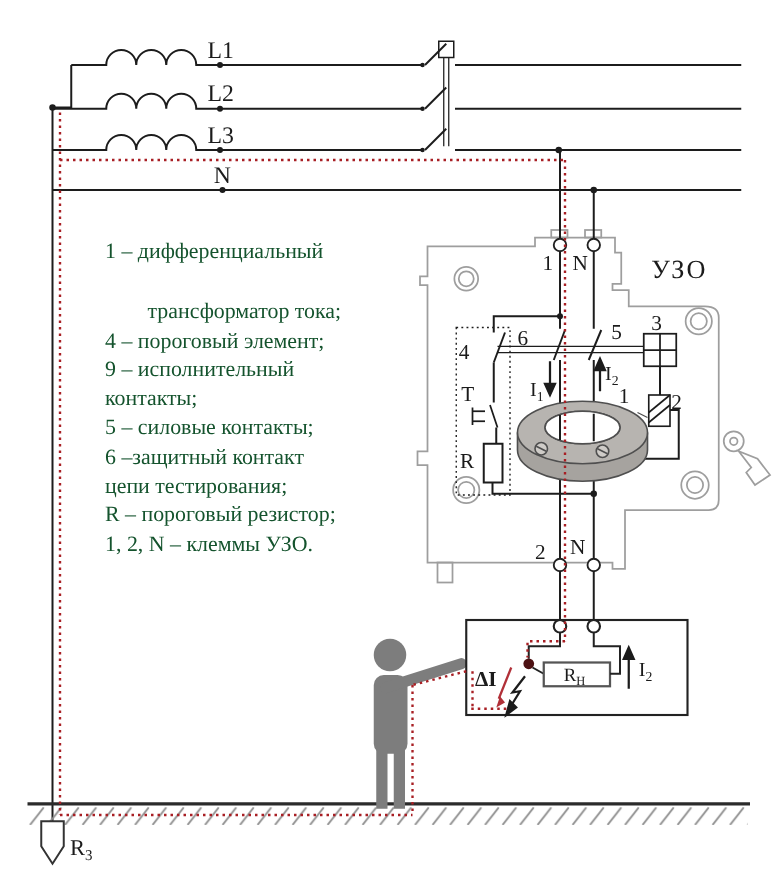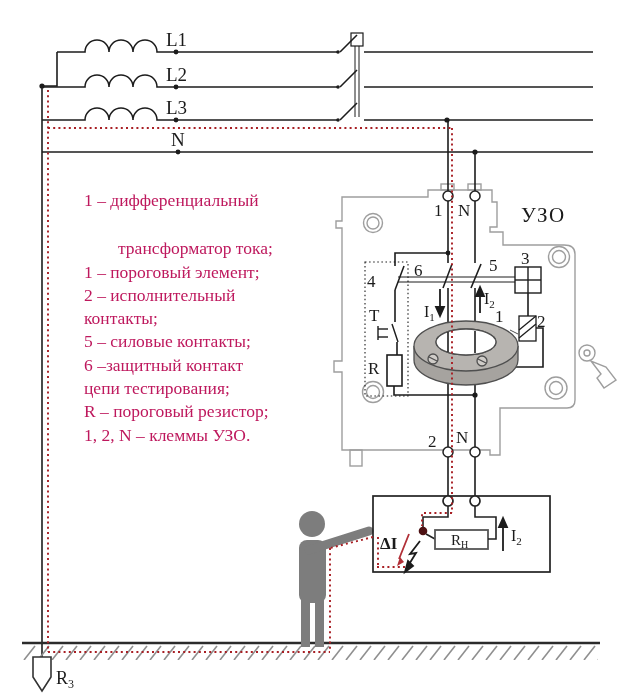--- a/index.html
+++ b/index.html
@@ -1,20 +1,20 @@
 <!DOCTYPE html>
 <html><head>
 <meta charset="utf-8">
 <style>
   html,body{margin:0;padding:0;background:#ffffff;}
   #stage{position:relative;width:623px;height:700px;background:#fff;overflow:hidden;
          font-family:"Liberation Serif","DejaVu Serif",serif;border-radius:27px;}
   #stage svg{position:absolute;left:0;top:0;}
   #legend{position:absolute;left:84px;top:189px;width:260px;
-          font-size:17.5px;line-height:23.3px;color:#be185d;}
+          font-size:17.5px;line-height:23.3px;color:#14532d;}
   #legend .lg{white-space:nowrap;}
   #legend .indent{padding-left:34px;margin-top:25px;}
   svg text{fill:#1b1b1b;font-family:"Liberation Serif","DejaVu Serif",serif;}
   .lab{font-size:17px;}
   .lineLab{font-size:19px;}
   .uzo{font-size:21px;letter-spacing:1.5px;}
   .delta{font-size:17px;font-weight:bold;}
 </style>
 </head>
 <body>
@@ -258,22 +258,22 @@
   <text class="delta" x="380" y="549" fill="#45141b">ΔI</text>
 
   <text x="56" y="684" font-size="18">
     <tspan>R</tspan><tspan font-size="12" dy="4">3</tspan>
   </text>
 </svg>
 
 <div id="legend">
   <div class="lg">1 – дифференциальный</div>
   <div class="lg indent">трансформатор тока;</div>
-  <div class="lg">1 – пороговый элемент;</div>
-  <div class="lg">2 – исполнительный</div>
+  <div class="lg">4 – пороговый элемент;</div>
+  <div class="lg">9 – исполнительный</div>
   <div class="lg">контакты;</div>
   <div class="lg">5 – силовые контакты;</div>
   <div class="lg">6 –защитный контакт</div>
   <div class="lg">цепи тестирования;</div>
   <div class="lg">R – пороговый резистор;</div>
   <div class="lg">1, 2, N – клеммы УЗО.</div>
 </div>
 
 </div>
 

